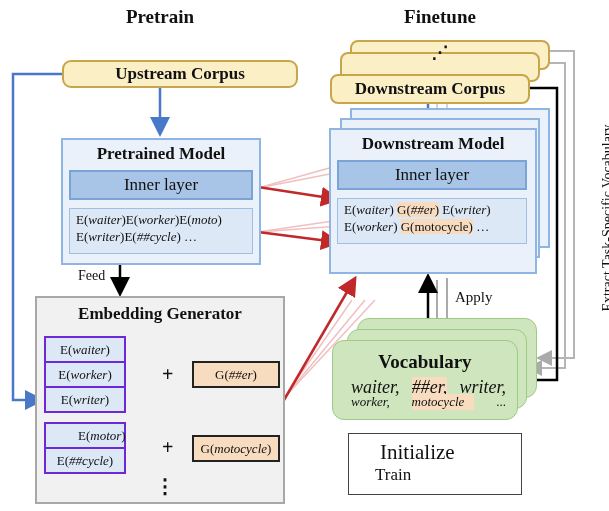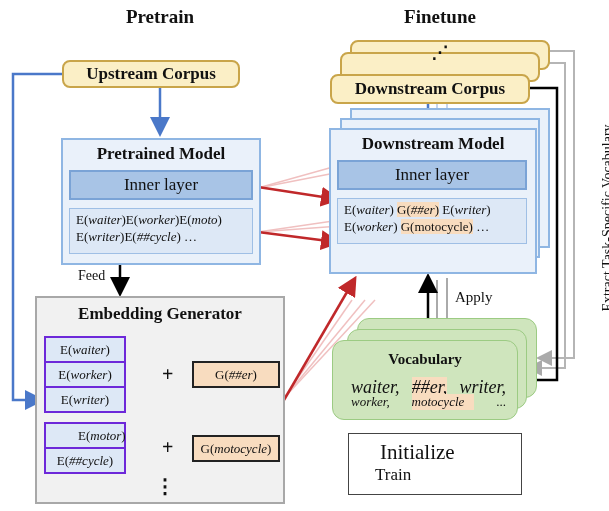--- a/index.html
+++ b/index.html
@@ -86,21 +86,21 @@
     <path d="M183,448 L192,448" marker-end="url(#akd)"></path>
   </g>
 
   <path d="M448,453 L496,453" stroke="#c0282a" stroke-width="2.5" marker-end="url(#ar)"></path>
   <path d="M448,477 L496,477" stroke="#4a78c9" stroke-width="2.5" marker-end="url(#ab)"></path>
 </svg>
 
 <div class="abs section-title" style="left:100px;top:6px;width:120px;">Pretrain</div>
 <div class="abs section-title" style="left:380px;top:6px;width:120px;">Finetune</div>
 
-<div class="abs corpus" style="left:62px;top:60px;width:178px;height:28px;line-height:24px;">Upstream Corpus</div>
+<div class="abs corpus" style="left:62px;top:60px;width:236px;height:28px;line-height:24px;border-radius:9px;">Upstream Corpus</div>
 
 <div class="abs corpus" style="left:350px;top:40px;width:200px;height:30px;"></div>
 <div class="abs corpus" style="left:340px;top:52px;width:200px;height:30px;text-align:center;line-height:22px;"><span style="position:relative;top:-12px;">⋰</span></div>
 <div class="abs corpus" style="left:330px;top:74px;width:200px;height:30px;line-height:26px;">Downstream Corpus</div>
 
 <div class="abs model" style="left:61px;top:138px;width:200px;height:127px;">
   <div class="model-title" style="top:4px;">Pretrained Model</div>
   <div class="inner" style="left:6px;top:30px;width:184px;height:30px;line-height:26px;">Inner layer</div>
   <div class="emb" style="left:6px;top:68px;width:184px;height:46px;">
     <div>
@@ -140,21 +140,21 @@
 <div class="gbox" style="left:192px;top:435px;width:88px;height:27px;line-height:23px;">G(<i>motocycle</i>)</div>
 <div class="abs" style="left:155px;top:474px;font-size:20px;font-weight:bold;">⋮</div>
 
 <div class="abs" style="left:455px;top:289px;font-size:15px;">Apply</div>
 
 <div class="abs" style="left:483px;top:210px;width:250px;font-size:14px;text-align:center;transform:rotate(-90deg);transform-origin:center;">Extract Task-Specific Vocabulary</div>
 
 <div class="abs vocab" style="left:357px;top:318px;width:180px;height:80px;"></div>
 <div class="abs vocab" style="left:347px;top:329px;width:180px;height:80px;"></div>
 <div class="abs vocab" style="left:332px;top:340px;width:186px;height:80px;">
-  <div class="model-title" style="top:10px;font-size:15px;">Vocabulary</div>
+  <div class="model-title" style="top:10px;font-size:19px;">Vocabulary</div>
   <div class="abs" style="left:18px;top:36px;width:155px;font-size:18px;font-style:italic;display:flex;justify-content:space-between;">
     <span>waiter,</span>
       <span class="hl">##er,</span>
       <span>writer,</span>
   </div>
   <div class="abs" style="left:18px;top:53px;width:155px;font-size:13px;font-style:italic;display:flex;justify-content:space-between;">
     <span>worker,</span>
       <span class="hl" style="padding-right:10px;">motocycle</span>
       <span style="font-style:normal;">...</span>
   </div>

